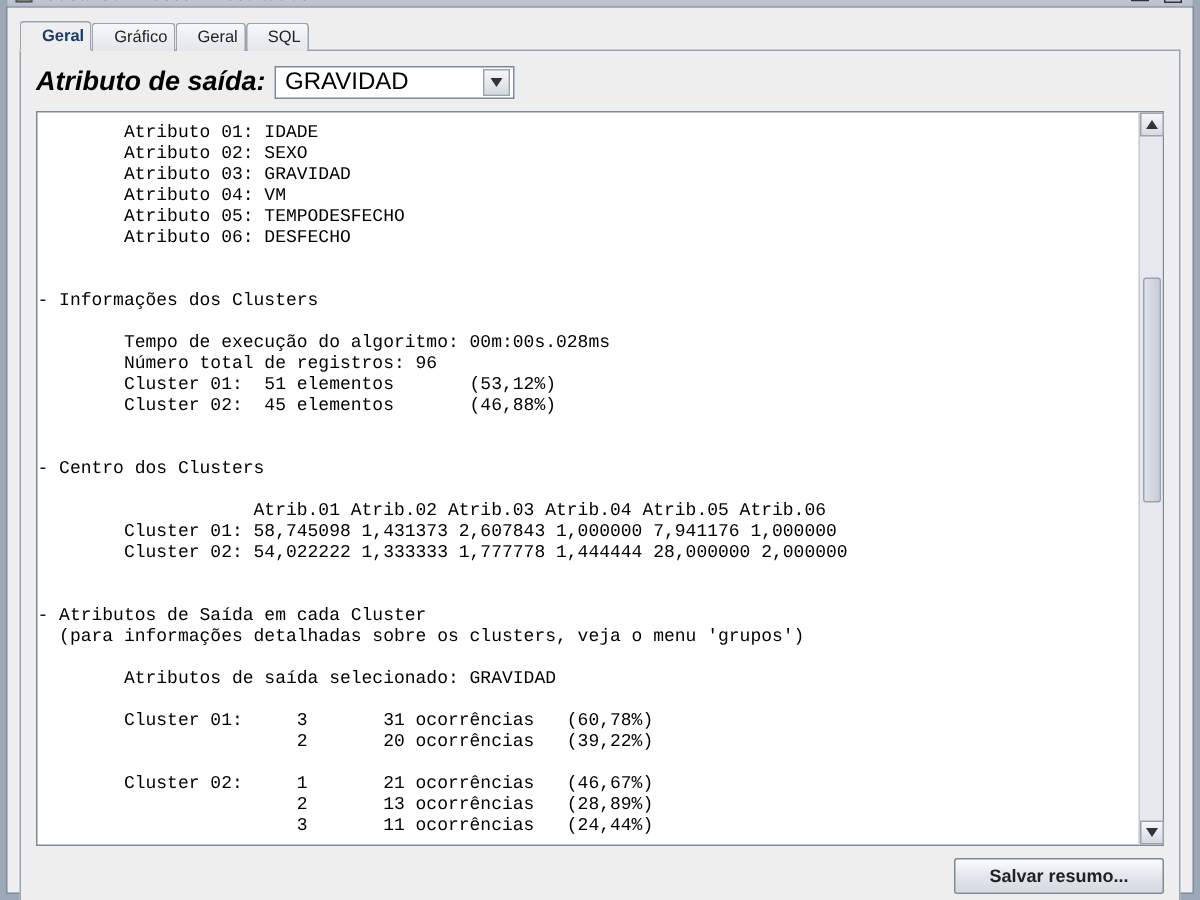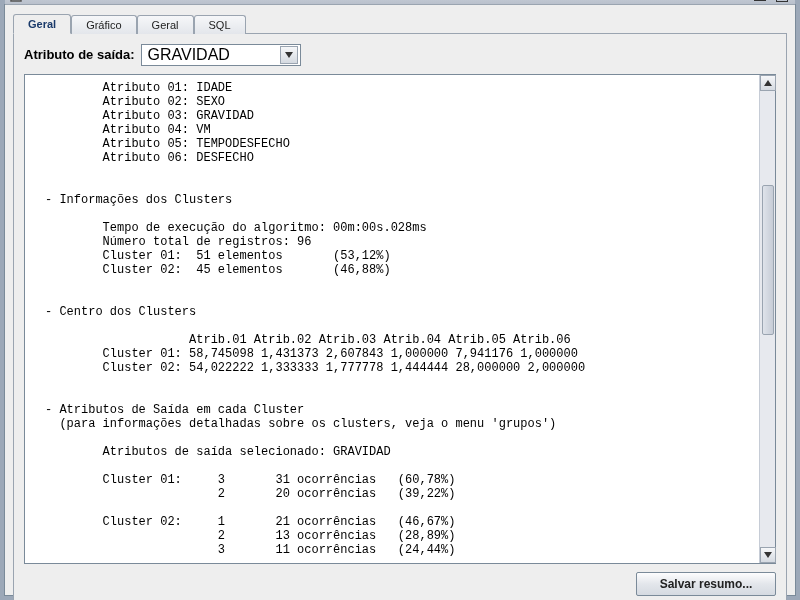--- a/index.html
+++ b/index.html
@@ -65,21 +65,21 @@
     flex-direction: column;
   }
   .tabs {
     display: flex;
     align-items: flex-end;
     height: 22px;
     position: relative;
     z-index: 2;
   }
   .tab {
-    padding: 3px 14px 3px 14px;
+    padding: 3px 4px 3px 14px;
     border: 1px solid #9aa4b0;
     border-bottom: none;
     background: linear-gradient(to bottom, #f6f7f9, #e3e6eb);
     margin-right: 0px;
     border-top-left-radius: 3px;
     border-top-right-radius: 3px;
     font-size: 11px;
     color: #222;
     cursor: pointer;
     position: relative;
@@ -103,22 +103,23 @@
     position: relative;
     z-index: 1;
   }
   .attr-row {
     display: flex;
     align-items: center;
     margin-bottom: 8px;
   }
   .attr-label {
     font-weight: bold;
-    font-size: 13px;
+    font-size: 18px;
     margin-right: 6px;
+    font-style: italic;
   }
   .dropdown {
     width: 160px;
     height: 22px;
     border: 1px solid #7a8a99;
     background: #fff;
     display: flex;
     align-items: center;
     justify-content: space-between;
     padding: 0 2px 0 6px;
@@ -137,21 +138,21 @@
   .scrollwrap {
     flex: 1;
     border: 1px solid #7a8a99;
     background: #fff;
     position: relative;
     display: flex;
   }
   .textarea {
     flex: 1;
     margin: 0;
-    padding: 6px 20px;
+    padding: 6px 0;
     font-family: "Courier New", monospace;
     font-size: 12px;
     line-height: 14px;
     white-space: pre;
     overflow: hidden;
     color: #000;
   }
   .vscrollbar {
     width: 16px;
     background: #e7e9ee;

